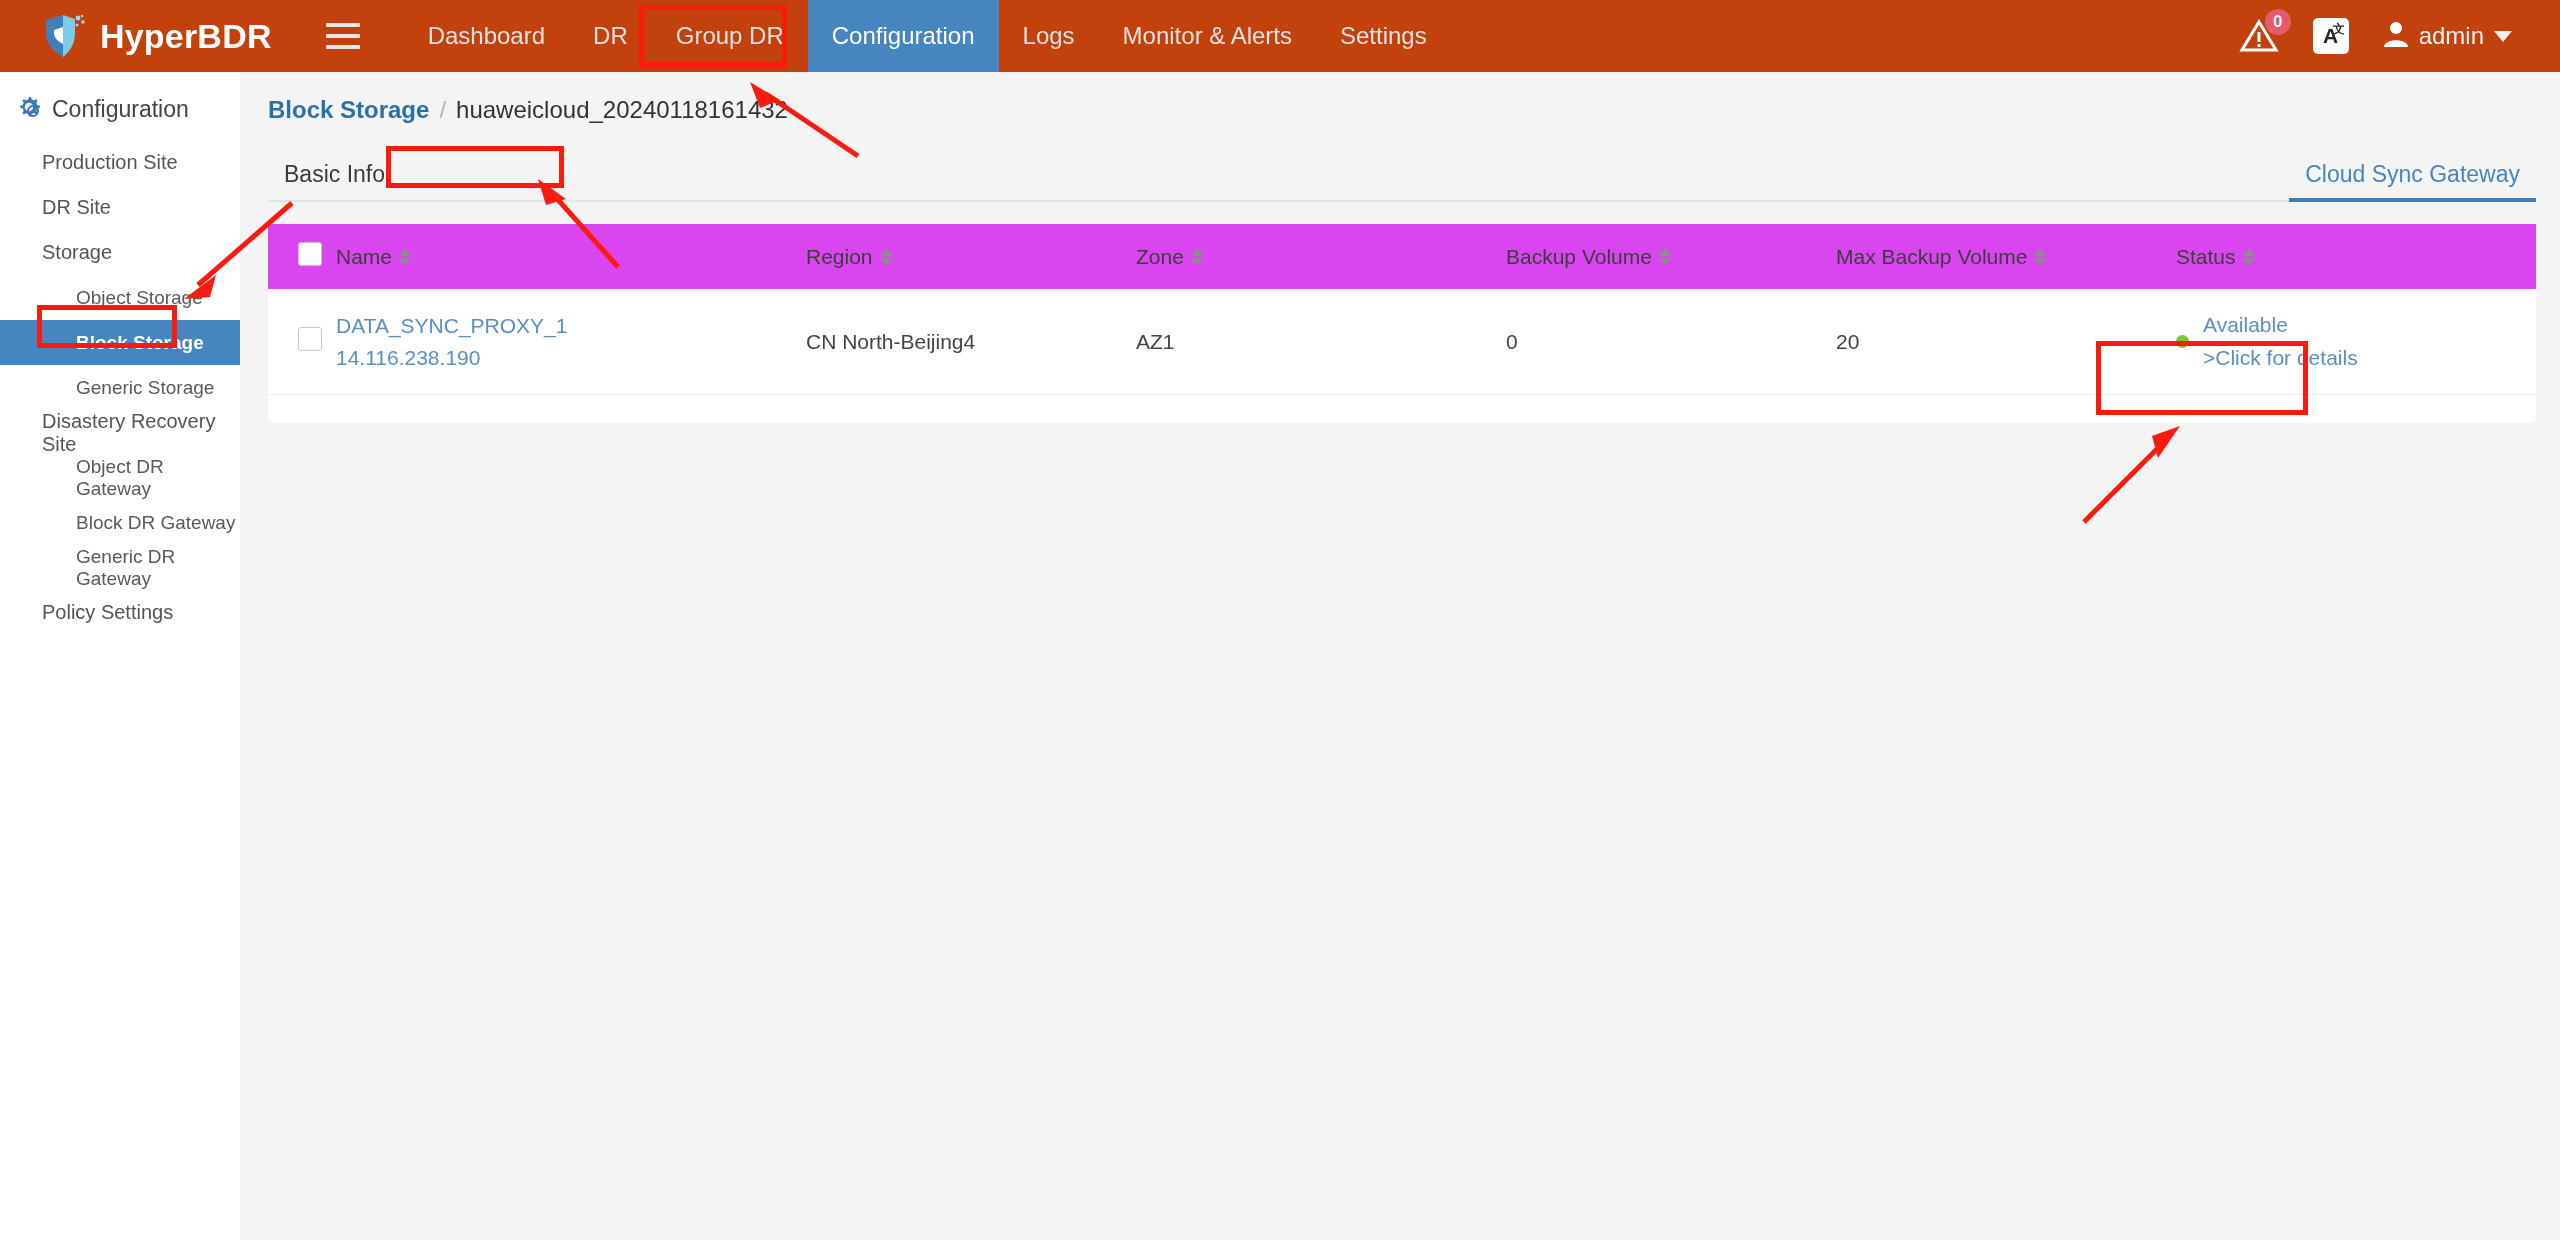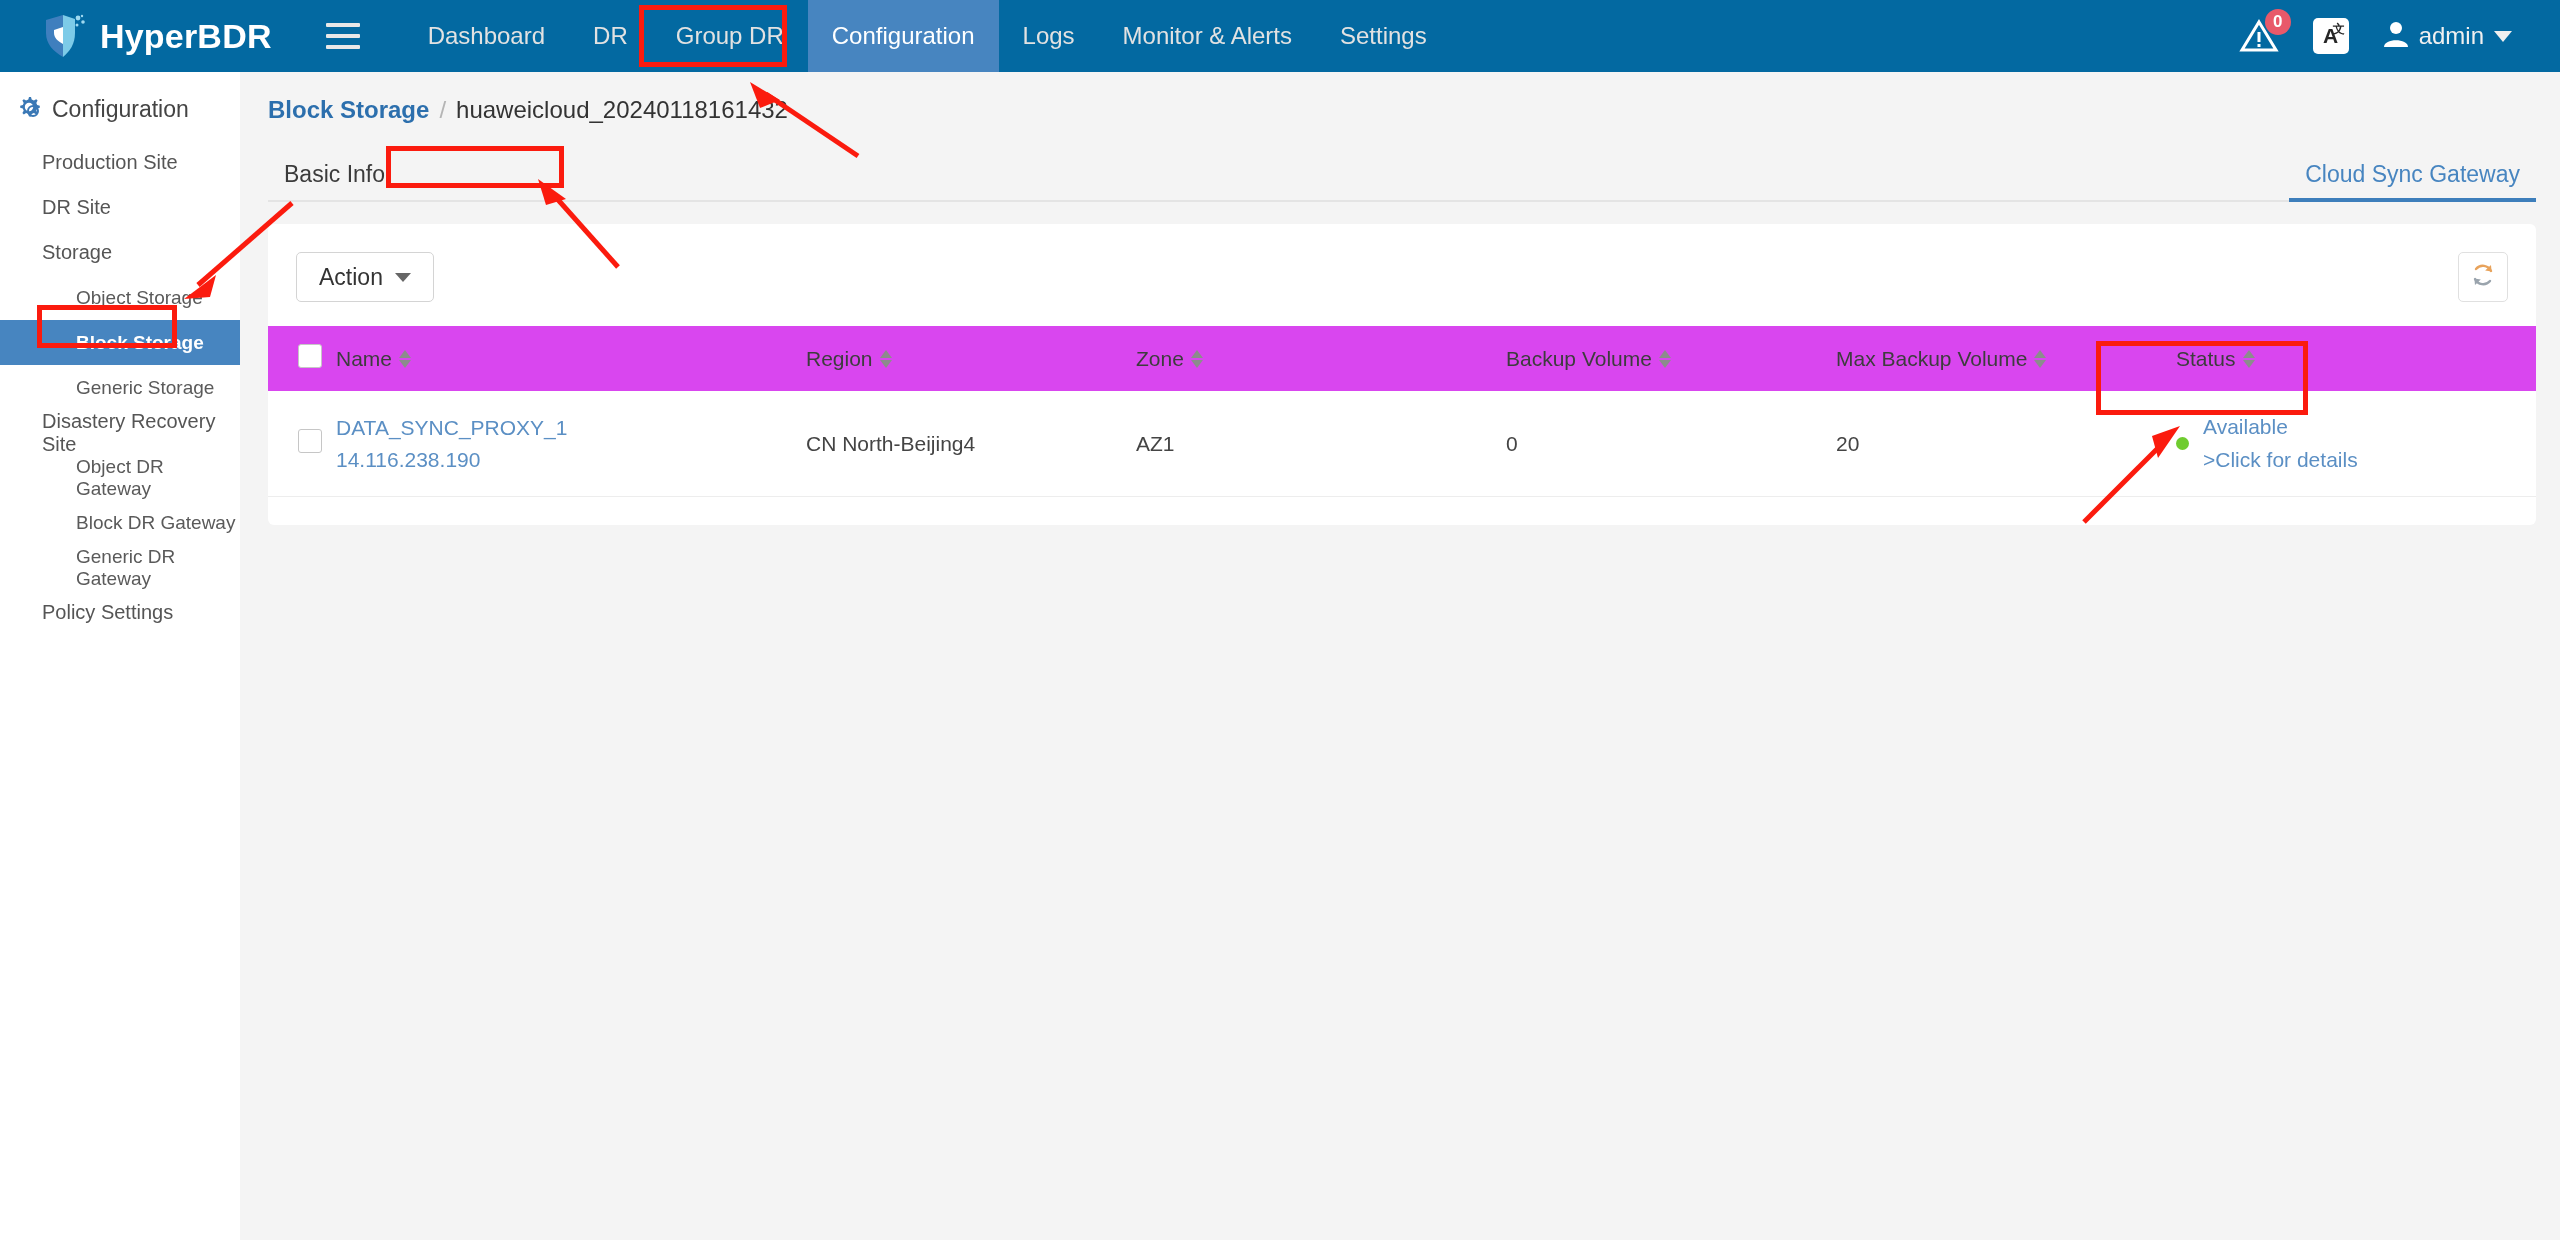--- a/index.html
+++ b/index.html
@@ -7,21 +7,21 @@
     width: 2560px; height: 1240px;
     font-family: "Liberation Sans", sans-serif;
     background: #f4f4f4;
     overflow: hidden;
   }
   body { position: relative; }
 
   
   .topbar {
     position: absolute; top: 0; left: 0; width: 2560px; height: 72px;
-    background: #0369a1; display: flex; align-items: center;
+    background: #c2410c; display: flex; align-items: center;
   }
   .logo-wrap { display: flex; align-items: center; margin-left: 42px; }
   .logo-mark { width: 44px; height: 46px; position: relative; }
   .logo-text {
     color: #ffffff; font-size: 34px; font-weight: bold;
     letter-spacing: .2px; margin-left: 14px;
   }
   .hamburger {
     margin-left: 54px; width: 34px; height: 34px;
     display: flex; flex-direction: column; justify-content: center; gap: 7px;
@@ -266,36 +266,20 @@
     <span class="crumb-current">huaweicloud_20240118161432</span>
   </div>
 
   <div class="tabs">
     <div class="tab">Basic Info</div>
     <div class="tab active">Cloud Sync Gateway</div>
   </div>
 
   <section class="card">
 
-    <div class="card-toolbar">
-      <div class="action-btn">
-        <span>Action</span>
-        <span class="chev"></span>
-      </div>
-      <div class="refresh-btn">
-        <span>
-          <svg width="26" height="26" viewBox="0 0 26 26">
-            <path d="M21 9 A9 9 0 0 0 6 7" fill="none" stroke="#e8a35c" stroke-width="2.4" stroke-linecap="round"></path>
-            <path d="M5 17 A9 9 0 0 0 20 19" fill="none" stroke="#9aa4ad" stroke-width="2.4" stroke-linecap="round"></path>
-            <path d="M21 3 L21.6 9.6 L15.2 8.4 Z" fill="#e8a35c"></path>
-            <path d="M5 23 L4.4 16.4 L10.8 17.6 Z" fill="#9aa4ad"></path>
-          </svg>
-        </span>
-      </div>
-    </div>
 
     <table class="grid">
       <thead>
         <tr>
           <th class="col-check">
             <span class="checkbox"></span>
           </th>
           <th class="col-name">
             <span class="th-inner">
               <span>Name</span>

